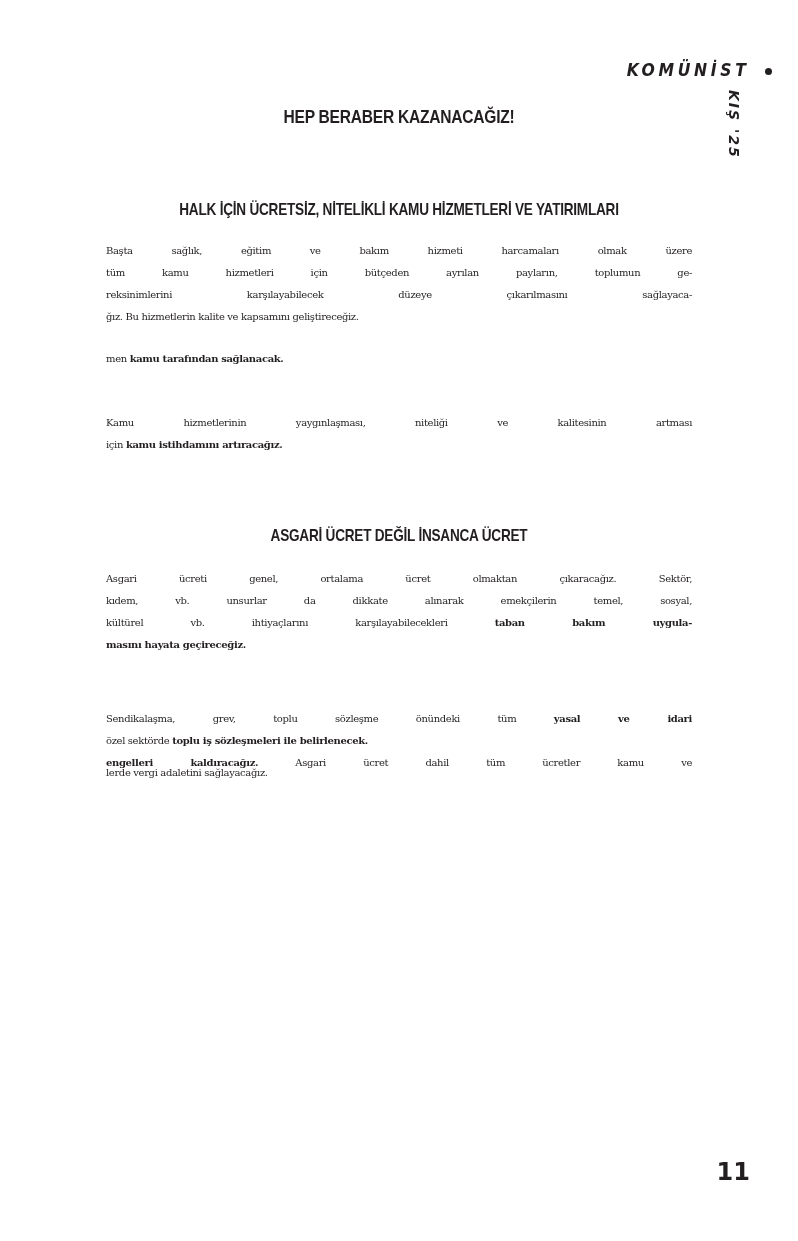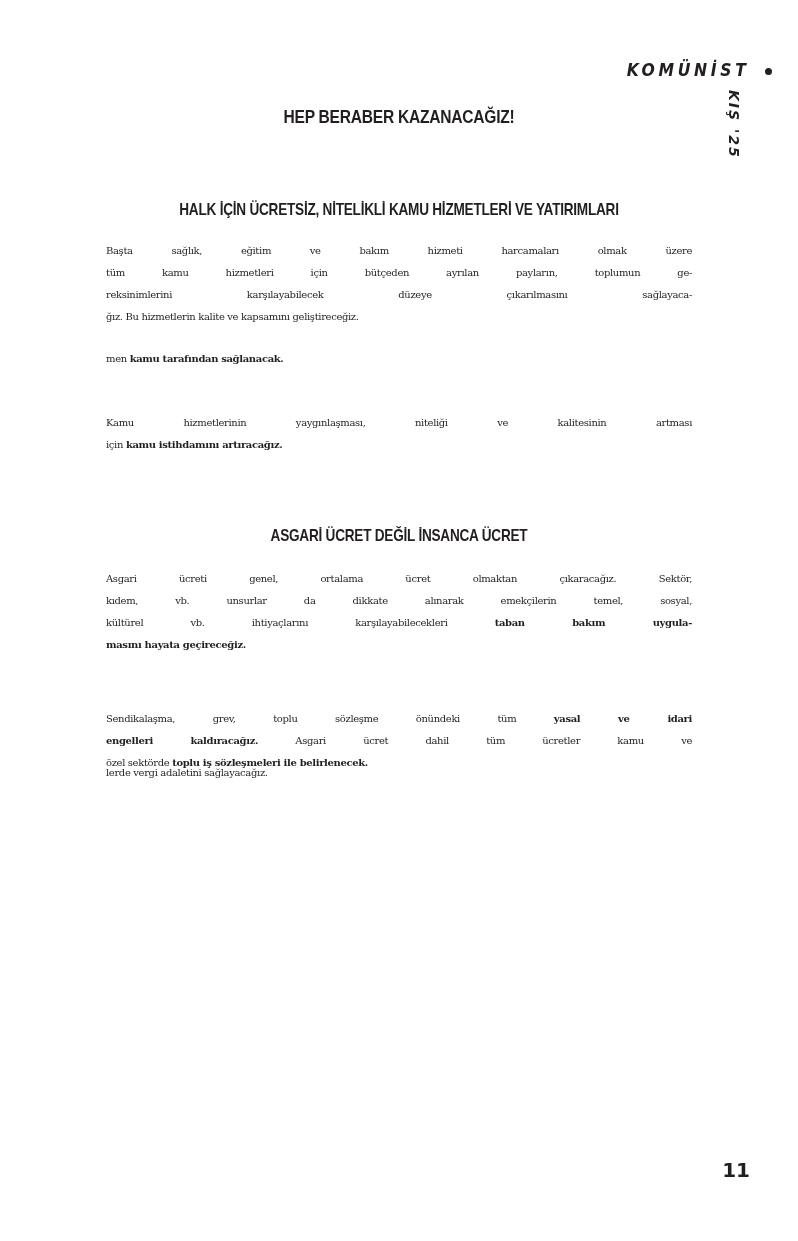--- a/index.html
+++ b/index.html
@@ -117,21 +117,21 @@
     }
     .para b {
       font-weight: bold;
     }
     .page-number {
       position: absolute;
       right: 48px;
       top: 1158px;
       font-family: "DejaVu Sans", sans-serif;
       font-weight: bold;
-      font-size: 20px;
+      font-size: 24px;
       color: #231f20;
     }
   </style>
 </head>
 <body>
 
 <div class="masthead">
   <span class="masthead-title">KOMÜNİST</span>
   <span class="masthead-dot"></span>
 </div>
@@ -161,20 +161,20 @@
 <div class="section-heading" style="top:526px;">ASGARİ ÜCRET DEĞİL İNSANCA ÜCRET</div>
 
 <p class="para" style="top:568px;">
     <span class="line"><span>Asgari ücreti genel, ortalama ücret olmaktan çıkaracağız. Sektör,</span></span>
     <span class="line"><span>kıdem, vb. unsurlar da dikkate alınarak emekçilerin temel, sosyal,</span></span>
     <span class="line"><span>kültürel vb. ihtiyaçlarını karşılayabilecekleri </span><b>taban bakım uygula-</b></span>
     <span class="line last"><b>masını hayata geçireceğiz.</b></span>
   </p>
 <p class="para" style="top:676px;margin-top:32px;">
     <span class="line"><span>Sendikalaşma, grev, toplu sözleşme önündeki tüm </span><b>yasal ve idari</b></span>
+    <span class="line last"><span>özel sektörde </span><b>toplu iş sözleşmeleri ile belirlenecek.</b></span>
     <span class="line"><b>engelleri kaldıracağız.</b><span> Asgari ücret dahil tüm ücretler kamu ve</span></span>
-    <span class="line last"><span>özel sektörde </span><b>toplu iş sözleşmeleri ile belirlenecek.</b></span>
   </p>
 <p class="para" style="top:762px;">
     <span class="line last"><span>lerde vergi adaletini sağlayacağız.</span></span>
   </p>
 
 <div class="page-number">11</div>
 
 </body></html>

